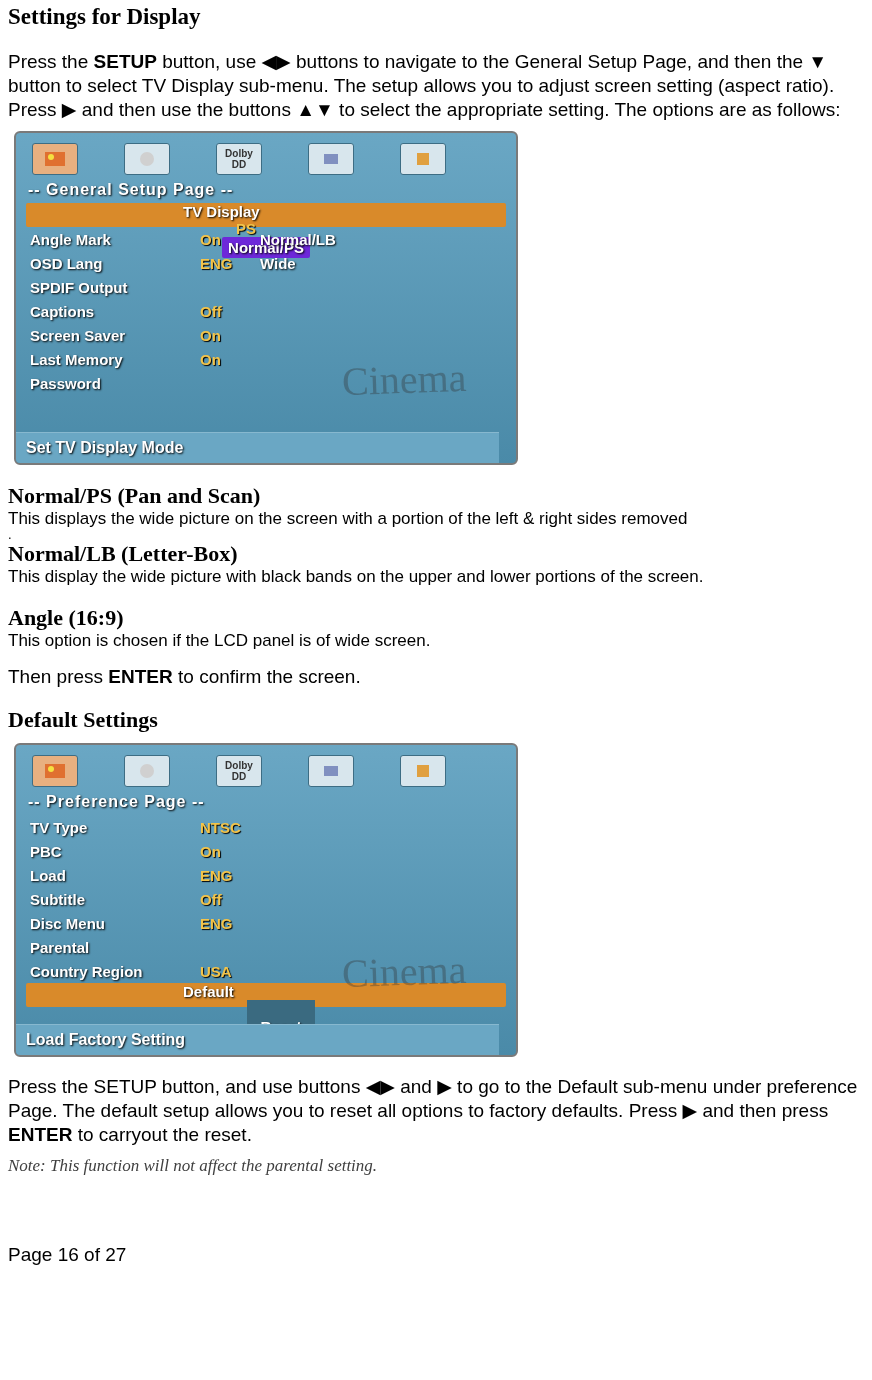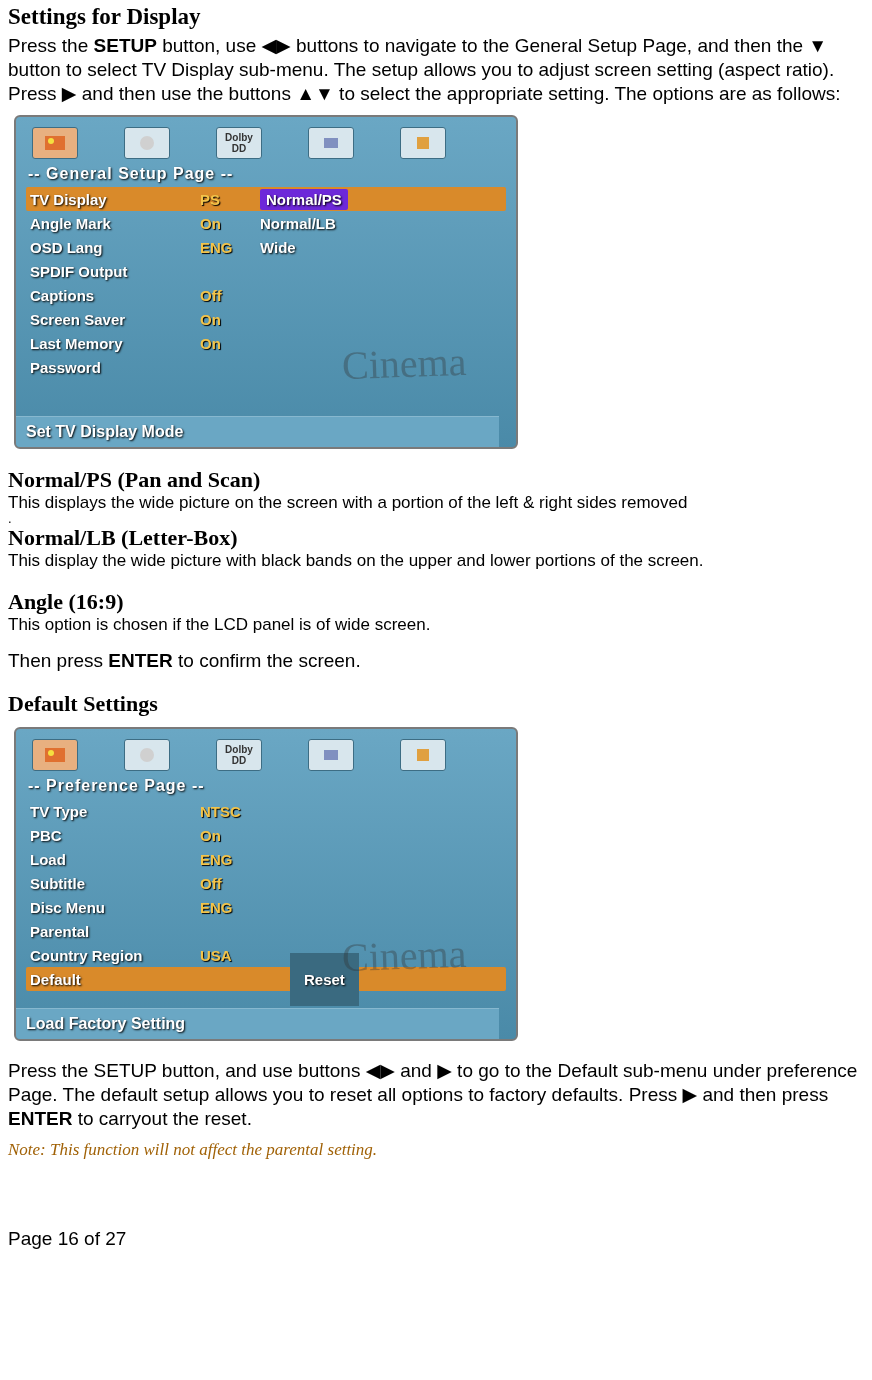--- a/index.html
+++ b/index.html
@@ -4,21 +4,21 @@
 <style>
   body {
     font-family: Arial, Helvetica, sans-serif;
     margin: 0;
     padding: 4px 8px;
     width: 856px;
     font-size: 18px;
     color: #000;
     background: #fff;
   }
-  .h-settings { font-family: "Times New Roman", serif; font-weight: bold; font-size: 23px; margin-bottom: 4px; }
+  .h-settings { font-family: "Times New Roman", serif; font-weight: bold; font-size: 23px; margin-bottom: 20px; }
   .para { font-size: 19px; line-height: 1.25; margin-bottom: 6px; }
   .bold { font-weight: bold; }
   .arrow { font-family: Arial, sans-serif; }
   .screenshot {
     width: 500px;
     height: 330px;
     margin: 10px 0 18px 6px;
     border: 2px solid #7a7a7a;
     border-radius: 6px;
     background: linear-gradient(#6aa7c4, #4a8aa8);
@@ -40,41 +40,41 @@
   .page-title-bar {
     color: #fff;
     font-weight: bold;
     padding: 2px 12px;
     font-size: 16px;
     text-shadow: 1px 1px 2px #000;
     letter-spacing: 1px;
   }
   .menu-body { padding: 2px 10px 0; }
   .menu-row { display: flex; align-items: center; height: 24px; }
-  .menu-row.sel { background: #d98a2a; border-radius: 2px; }
+  .menu-row.sel { background: #d98a2a; border-radius: 2px; flex-direction: column; }
   .col-label { width: 170px; color: #fff; font-weight: bold; font-size: 15px; text-shadow: 1px 1px 2px #000; padding-left: 4px;}
   .col-val { width: 60px; color: #f3c44a; font-weight: bold; font-size: 15px; text-shadow: 1px 1px 1px #000;}
   .col-opt { color: #fff; font-weight: bold; font-size: 15px; text-shadow: 1px 1px 2px #000;}
   .col-opt.hl { background: #6d28d9; padding: 2px 6px; border-radius: 2px;}
   .status-bar {
     position: absolute;
     left:0;right:17px;bottom:0;
     background: #6aa7c4;
     color: #fff;
     font-weight: bold;
     font-size: 16px;
     padding: 6px 10px;
     text-shadow: 1px 1px 2px #000;
     border-top: 1px solid rgba(255,255,255,0.2);
   }
   .option-title { font-family: "Times New Roman", serif; font-weight: bold; font-size: 22px; margin-top: 2px;}
   .option-desc { font-size: 17px; margin-bottom: 2px; }
   .dot { font-size: 13px; line-height: 8px; }
   .subhead { font-family: "Times New Roman", serif; font-weight: bold; font-size: 22px; margin-top: 18px; margin-bottom: 4px;}
-  .note { font-family: "Times New Roman", serif; font-style: italic; color: #a16207; font-size: 17px; margin-top: 10px;}
+  .note { font-family: "Times New Roman", serif; font-style: italic; color: #404040; font-size: 17px; margin-top: 10px;}
   .page-num { margin-top: 68px; font-size: 19px; }
   .shot-bg {
     position: absolute;
     right: 50px;
     bottom: 60px;
     color: rgba(50,50,50,0.35);
     font-family: "Brush Script MT", cursive;
     font-size: 40px;
     transform: rotate(-2deg);
     pointer-events: none;

